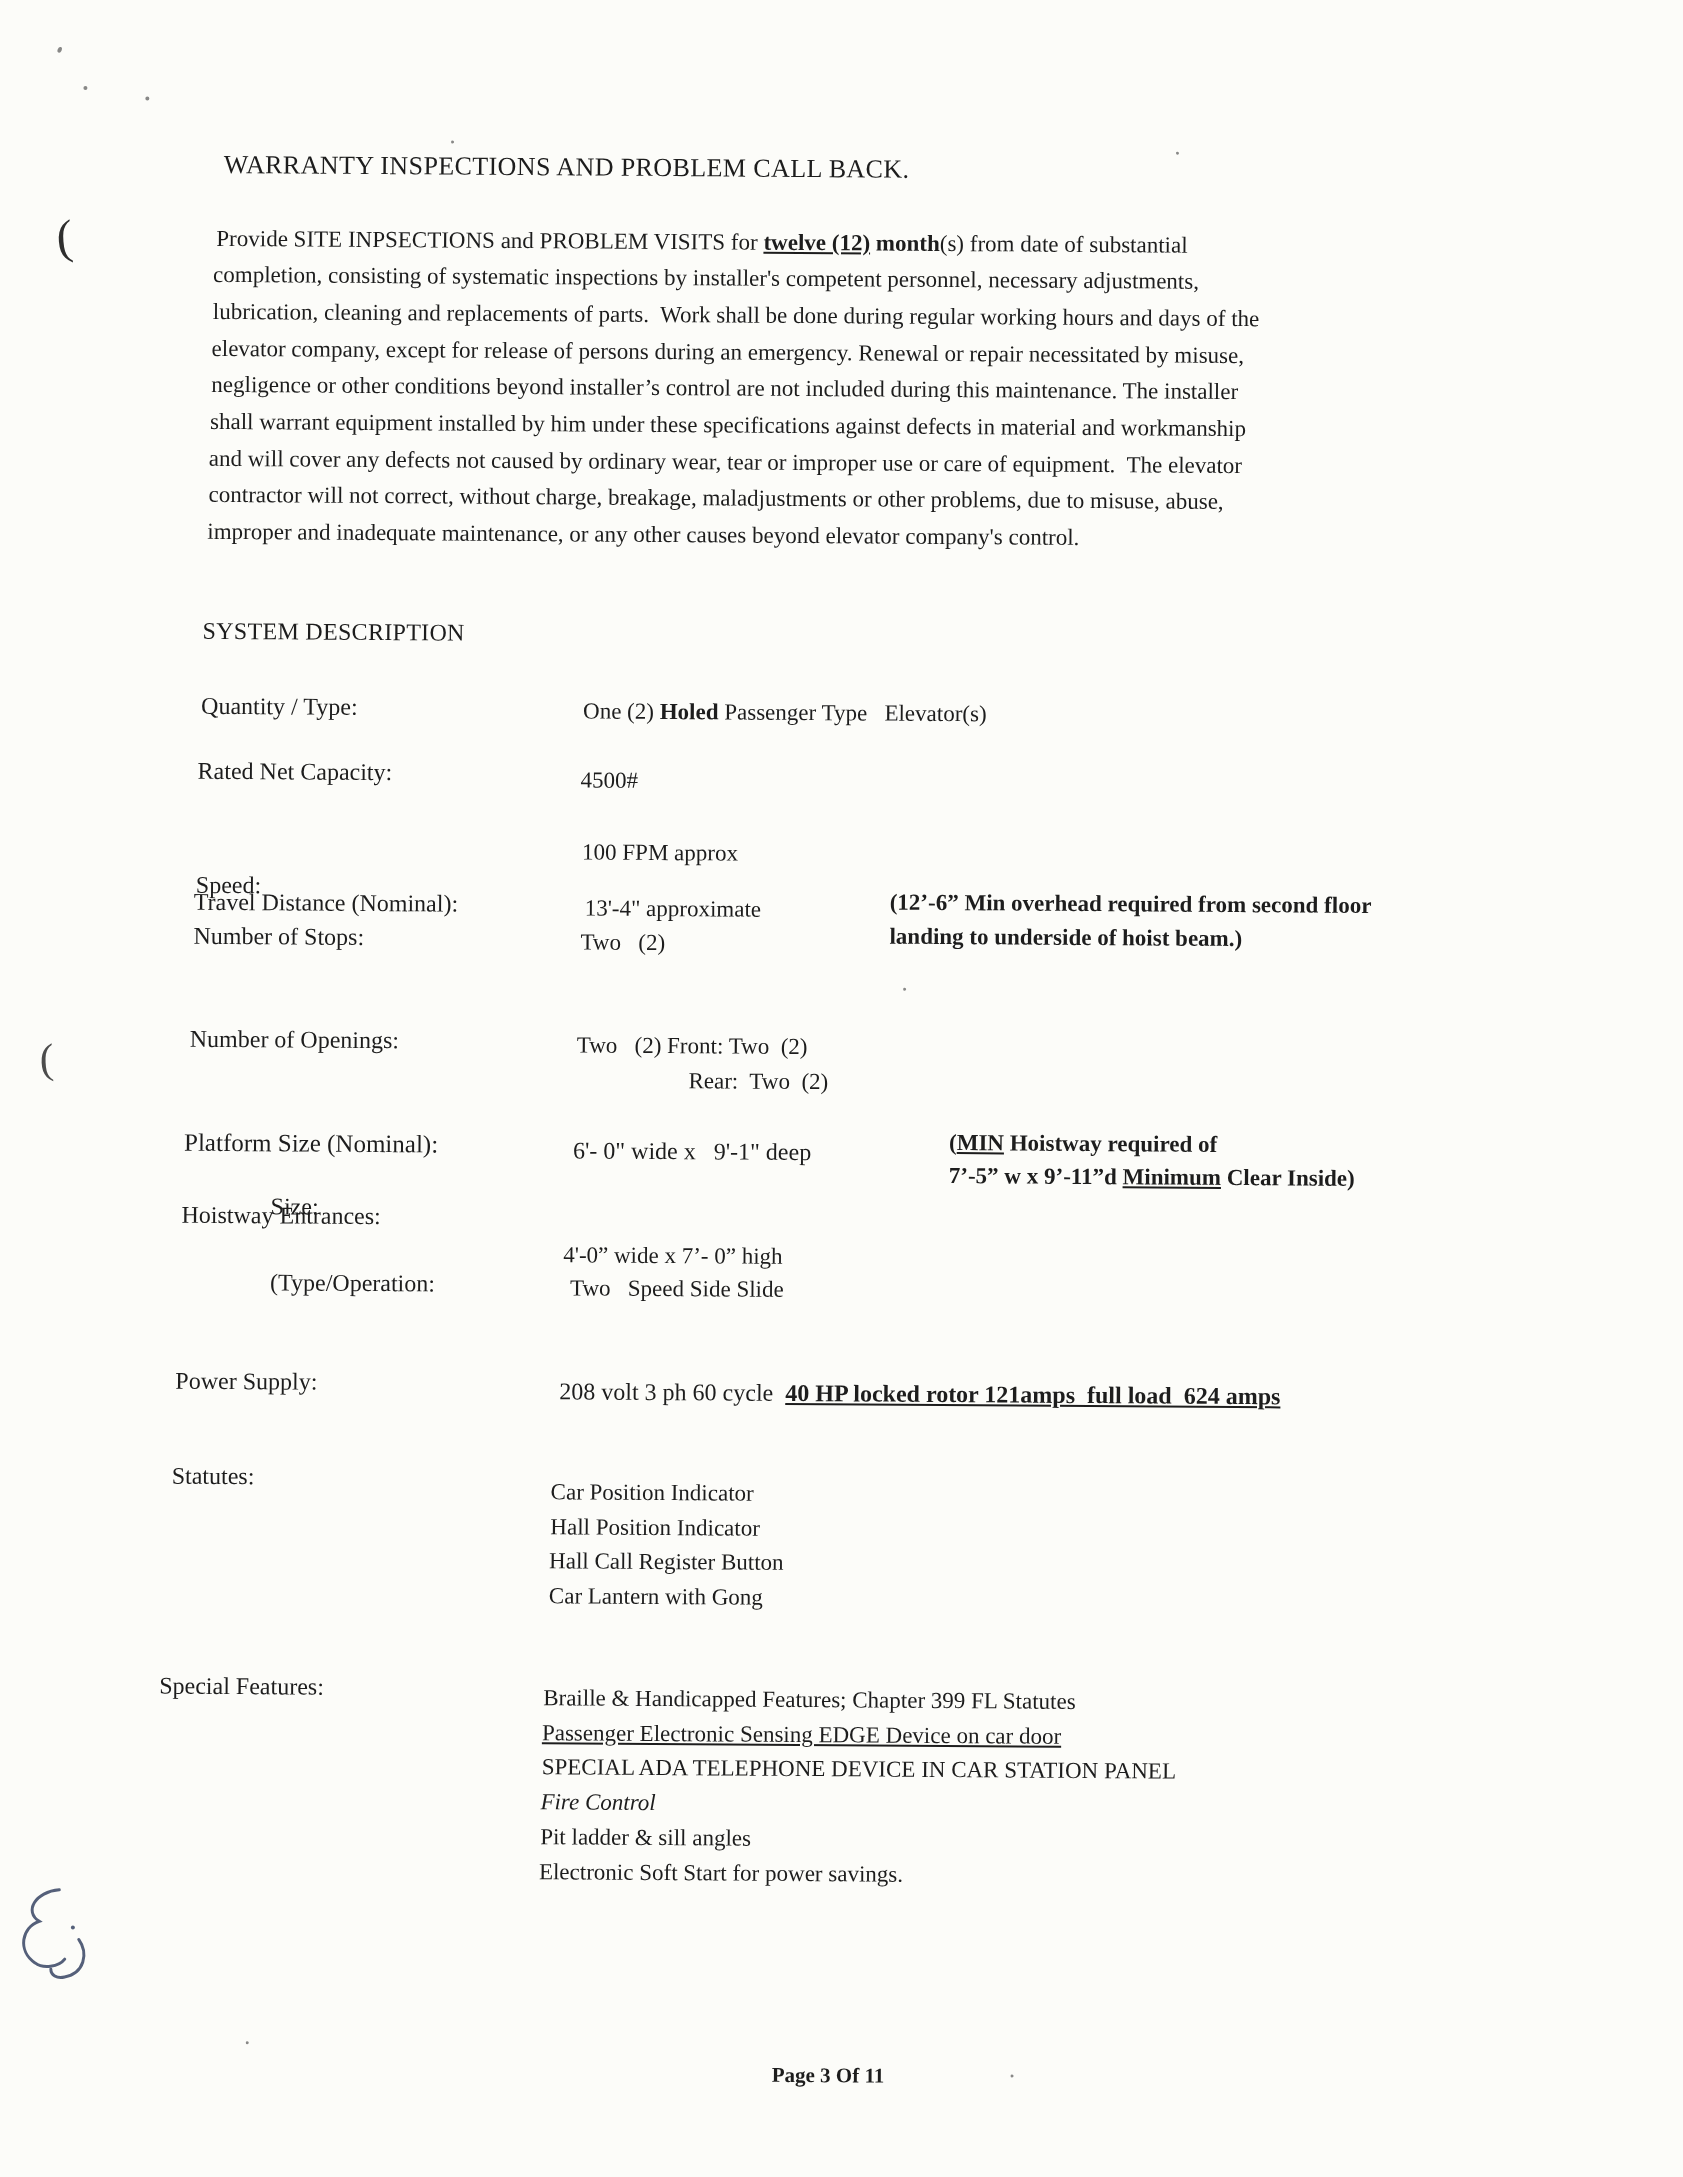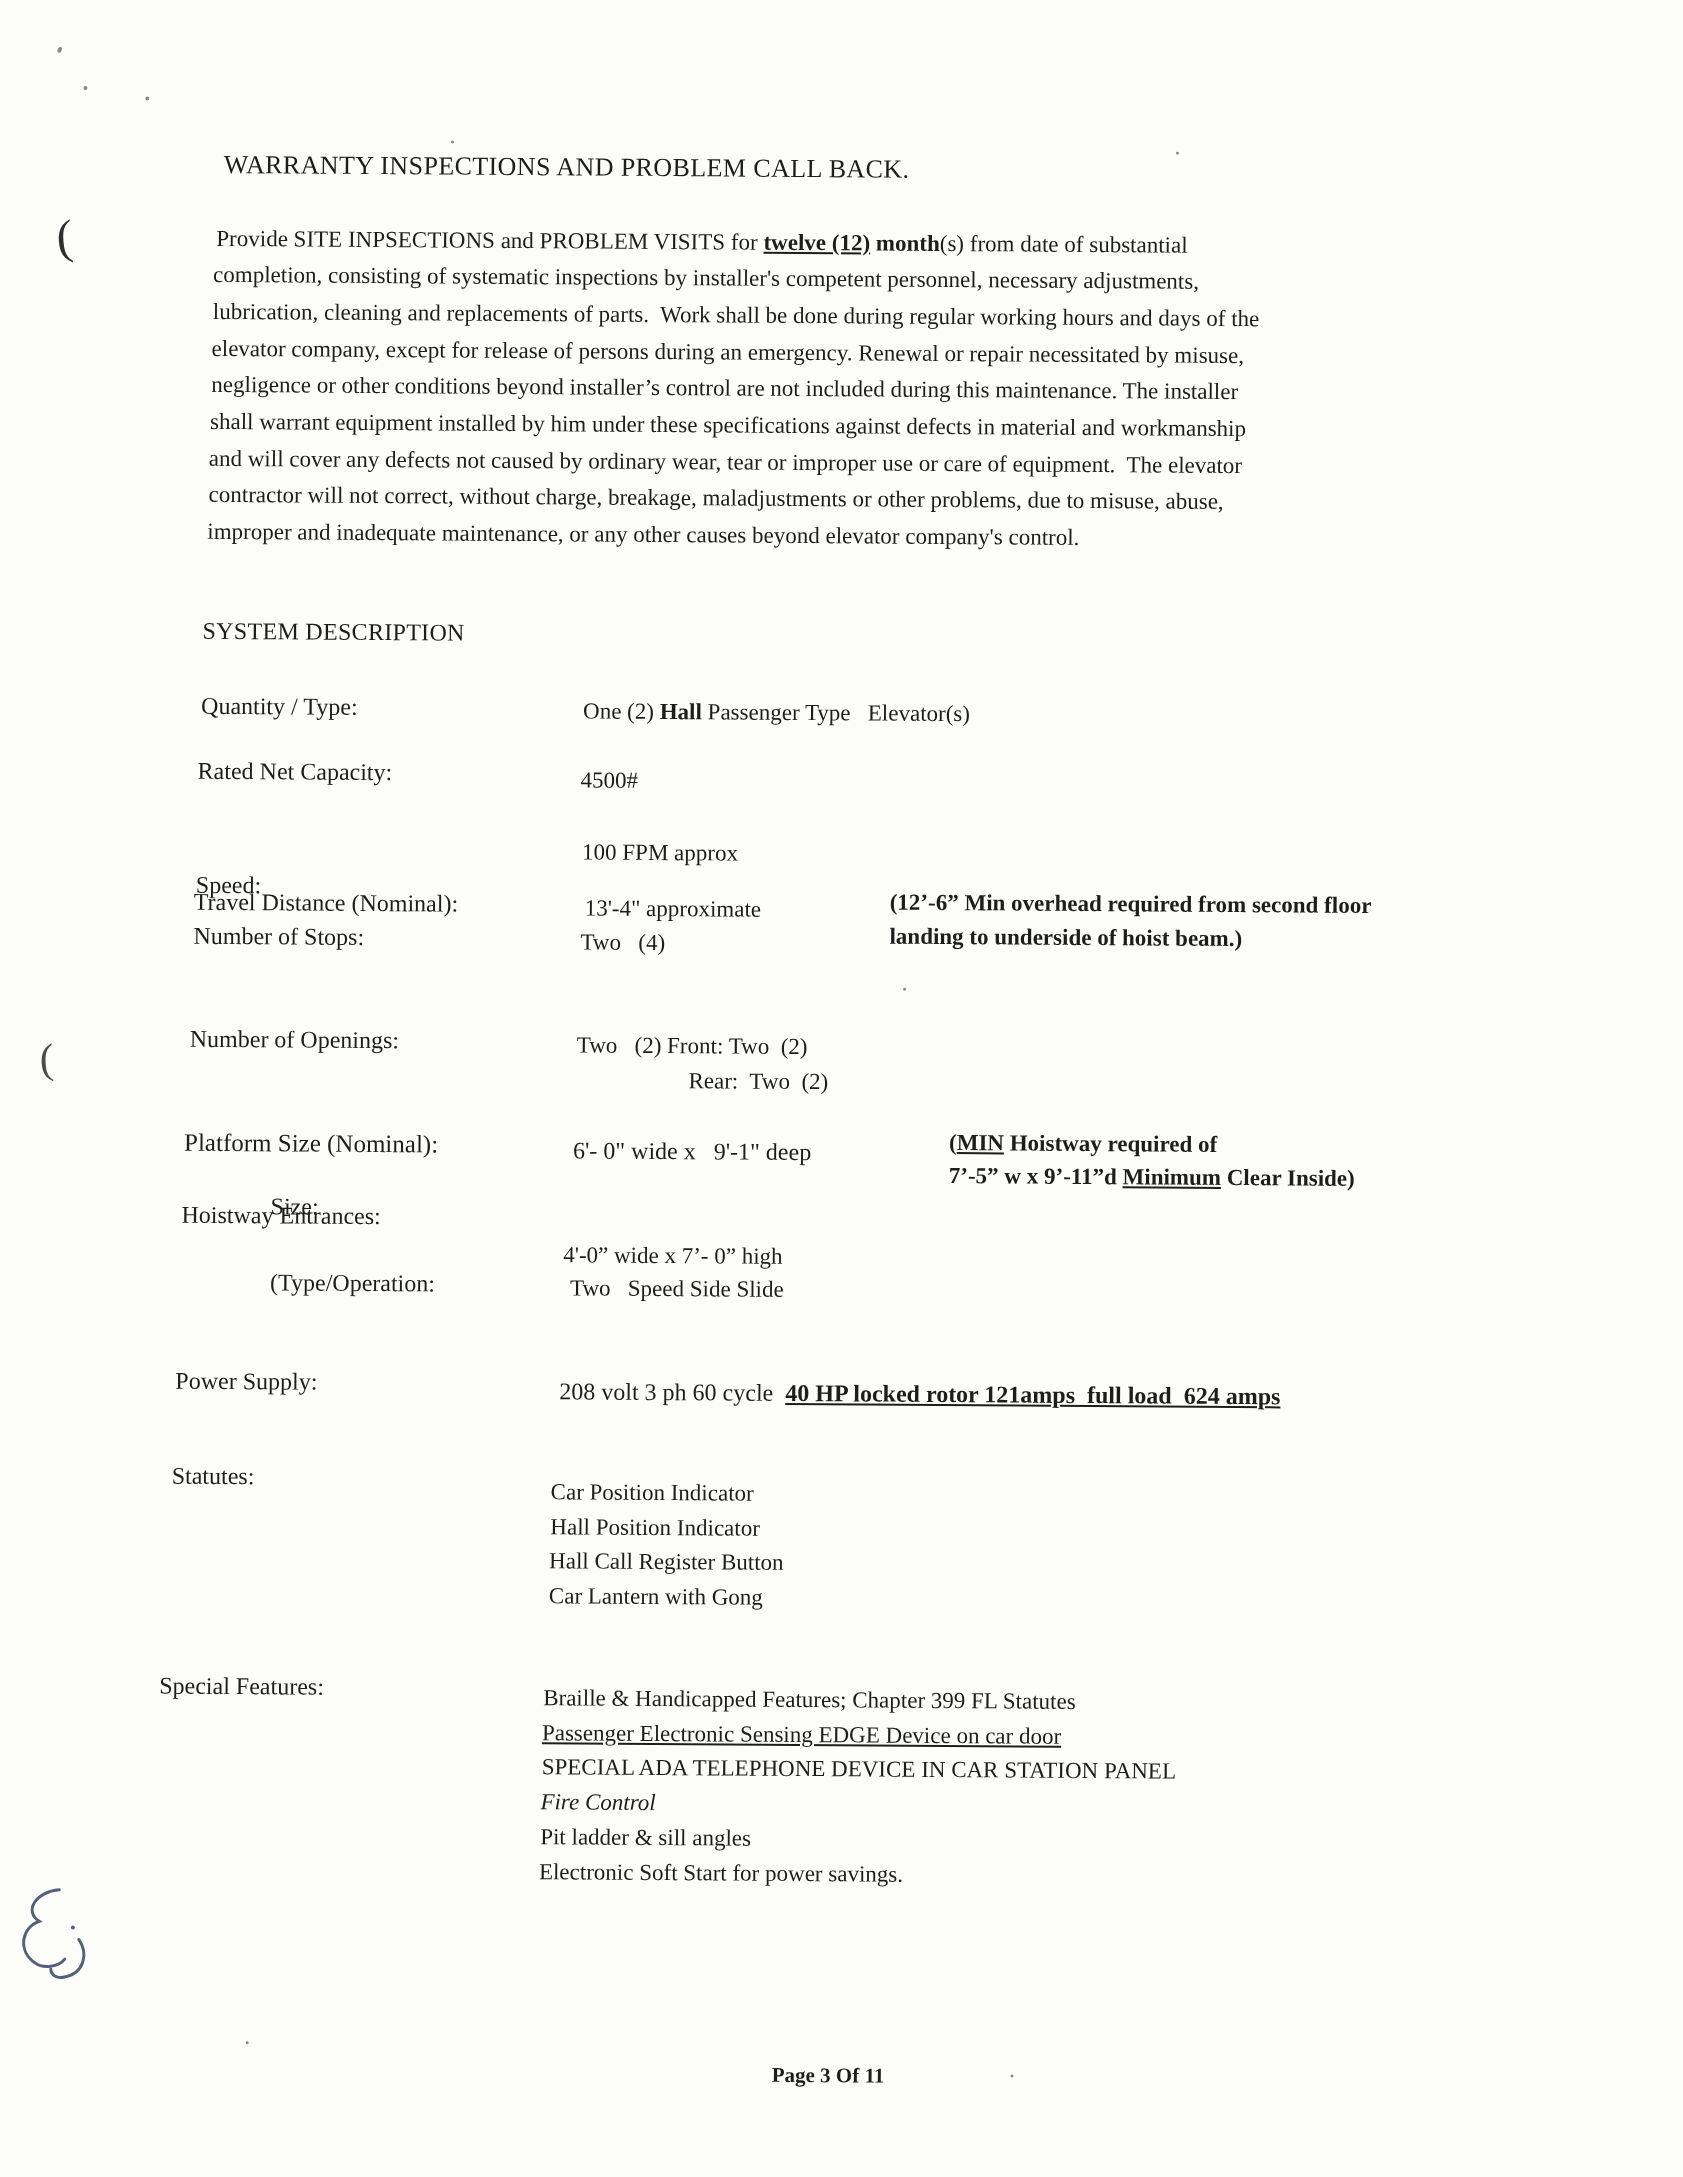--- a/index.html
+++ b/index.html
@@ -56,32 +56,32 @@
     <div class="t para" style="left:213px;top:336px;">elevator company, except for release of persons during an emergency. Renewal or repair necessitated by misuse,</div>
     <div class="t para" style="left:213px;top:372px;">negligence or other conditions beyond installer’s control are not included during this maintenance. The installer</div>
     <div class="t para" style="left:212px;top:409px;">shall warrant equipment installed by him under these specifications against defects in material and workmanship</div>
     <div class="t para" style="left:211px;top:446px;">and will cover any defects not caused by ordinary wear, tear or improper use or care of equipment.  The elevator</div>
     <div class="t para" style="left:211px;top:482px;">contractor will not correct, without charge, breakage, maladjustments or other problems, due to misuse, abuse,</div>
     <div class="t para" style="left:210px;top:519px;">improper and inadequate maintenance, or any other causes beyond elevator company's control.</div>
 
     <div class="t h2" style="left:206px;top:618px;">SYSTEM DESCRIPTION</div>
 
     <div class="t lbl" style="left:205px;top:693px;">Quantity / Type:</div>
-    <div class="t val" style="left:587px;top:696px;"><span>One (2) </span><span class="b">Hall</span><span> Passenger Type   Elevator(s)</span></div>
+    <div class="t val" style="left:587px;top:696px;"><span>One (2) </span><span class="b">Holed</span><span> Passenger Type   Elevator(s)</span></div>
 
     <div class="t lbl" style="left:202px;top:758px;">Rated Net Capacity:</div>
     <div class="t val" style="left:585px;top:765px;text-align:center;">4500#</div>
 
     <div class="t lbl" style="left:201px;top:828px;margin-top:44px;">Speed:</div>
     <div class="t val" style="left:587px;top:837px;">100 FPM approx</div>
 
     <div class="t lbl" style="left:199px;top:889px;">Travel Distance (Nominal):</div>
     <div class="t lbl" style="left:199px;top:923px;">Number of Stops:</div>
     <div class="t val" style="left:590px;top:893px;">13'-4" approximate</div>
-    <div class="t val" style="left:586px;top:927px;">Two   (4)</div>
+    <div class="t val" style="left:586px;top:927px;">Two   (2)</div>
     <div class="t note" style="left:895px;top:885px;">(12’-6” Min overhead required from second floor</div>
     <div class="t note" style="left:895px;top:919px;">landing to underside of hoist beam.)</div>
 
     <div class="t lbl" style="left:196px;top:1026px;">Number of Openings:</div>
     <div class="t val" style="left:583px;top:1030px;">Two   (2) Front: Two  (2)</div>
     <div class="t val" style="left:695px;top:1065px;">Rear:  Two  (2)</div>
 
     <div class="t lbl" style="left:191px;top:1129px;font-size:25px;">Platform Size (Nominal):</div>
     <div class="t val" style="left:580px;top:1135px;font-size:24px;">6'- 0" wide x   9'-1" deep</div>
     <div class="t note" style="left:956px;top:1125px;"><span>(</span><span class="u">MIN</span><span> Hoistway required of</span></div>

